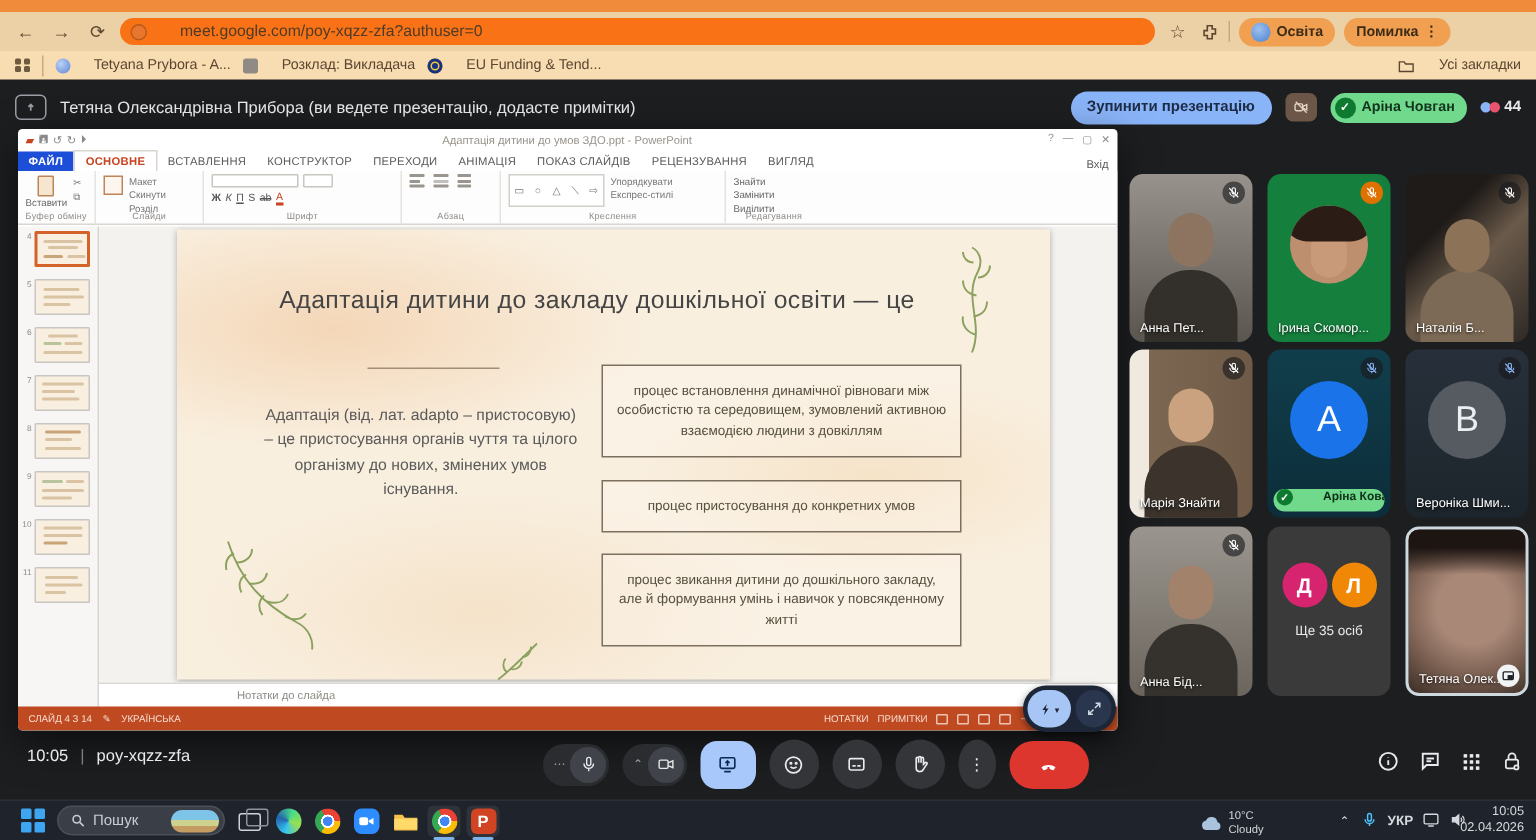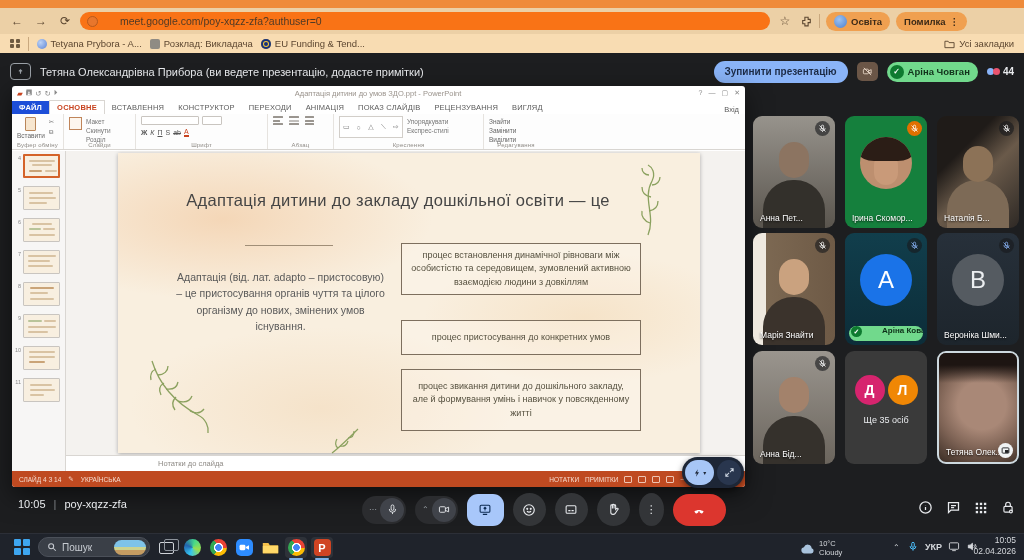--- a/index.html
+++ b/index.html
@@ -12,21 +12,21 @@
   #top-strip{left:0;top:0;width:1024px;height:8px;background:#ef8b3a}
   #addr-bar{left:0;top:8px;width:1024px;height:26px;background:#ecd0a6;display:flex;align-items:center;padding:0 8px;gap:6px}
   .navg{width:18px;height:18px;border-radius:50%;display:flex;align-items:center;justify-content:center;color:#5c4731;font-size:12px;line-height:1}
   #url-pill{flex:0 0 690px;height:18px;border-radius:9px;background:#f97316;display:flex;align-items:center;padding:0 7px;gap:22px}
   #url-pill .site-ico{width:11px;height:11px;border-radius:50%;background:#e8762c;border:1.5px solid #b85a1c;flex:0 0 auto}
   #url-text{font-size:10.5px;color:#4f3a26;white-space:nowrap;overflow:hidden}
   .chip{height:19px;border-radius:10px;background:#f0a050;display:flex;align-items:center;gap:4px;padding:0 8px;font-size:9.5px;color:#3c2a18;font-weight:bold}
   .chip .av{width:13px;height:13px;border-radius:50%;background:radial-gradient(circle at 40% 35%,#9ec2f0,#4a7fd0)}
   .vdiv{width:1px;height:14px;background:#c9a87e}
   #bm-bar{left:0;top:34px;width:1024px;height:19px;background:#f8dcb2;display:flex;align-items:center;padding:0 10px;gap:8px;font-size:9.5px;color:#5c4630}
-  .bm{display:flex;align-items:center;gap:4px}
+  .bm{display:flex;align-items:center;gap:16px}
   .fav{width:10px;height:10px;border-radius:50%}
   .fav.f1{background:radial-gradient(circle at 35% 35%,#bcd2f5,#5b83d6)}
   .fav.f2{background:#8f8b84;border-radius:2px}
   .fav.f3{background:#17327e;box-shadow:inset 0 0 0 2px #17327e,inset 0 0 0 3px #f4c83c}
   .appgrid{display:grid;grid-template-columns:4px 4px;grid-template-rows:4px 4px;gap:1.5px}
   .appgrid i{background:#6e5a40;border-radius:1px}
 
   
   #banner{left:10px;top:59px;width:1004px;height:25px;display:flex;align-items:center;gap:9px}
   #banner .present-box{width:21px;height:17px;border:1.5px solid #9aa0a6;border-radius:4px;display:flex;align-items:center;justify-content:center}
@@ -425,21 +425,21 @@
           <i style="left:6px;top:15px;width:14px"></i>
         </span>
       </div>
   </div>
 
   <div id="editor">
     <div id="slide">
       <div id="slide-title">Адаптація дитини до закладу дошкільної освіти — це</div>
       <div id="title-rule"></div>
       <div id="left-text">Адаптація (від. лат. adapto – пристосовую) – це пристосування органів чуття та цілого організму до нових, змінених умов існування.</div>
-      <div class="sbox" style="top:90px;height:52px">процес встановлення динамічної рівноваги між особистістю та середовищем, зумовлений активною взаємодією людини з довкіллям</div>
+      <div class="sbox" style="top:90px;height:62px">процес встановлення динамічної рівноваги між особистістю та середовищем, зумовлений активною взаємодією людини з довкіллям</div>
       <div class="sbox" style="top:167px;height:35px">процес пристосування до конкретних умов</div>
       <div class="sbox" style="top:216px;height:62px">процес звикання дитини до дошкільного закладу, але й формування умінь і навичок у повсякденному житті</div>
       <svg style="position:absolute;left:500px;top:10px" width="44" height="74" viewBox="0 0 44 74" fill="none" stroke="#8ba15f" stroke-width="1.3">
         <path d="M30 72 C 38 52, 24 36, 34 18 C 38 10, 34 4, 30 2"></path>
         <path d="M32 60c-6-2-9-7-8-12M31 48c6-1 9-5 9-10M33 34c-6-1-9-5-9-10M34 22c5 0 8-4 8-8M31 12c-4 0-7-3-7-7"></path>
       </svg>
       <svg style="position:absolute;left:28px;top:206px" width="66" height="90" viewBox="0 0 66 90" fill="none" stroke="#8ba15f" stroke-width="1.3">
         <path d="M6 2 C 14 28, 30 44, 52 56 C 60 60, 63 68, 62 74"></path>
         <path d="M12 16c6 0 10-4 10-9M20 30c7 1 11-2 12-7M32 42c7 2 12 0 14-5M44 52c6 3 11 2 14-2"></path>
         <path d="M10 10c-5 2-6 7-5 11M18 24c-5 3-5 8-3 12M30 38c-4 4-4 9-1 13"></path>

